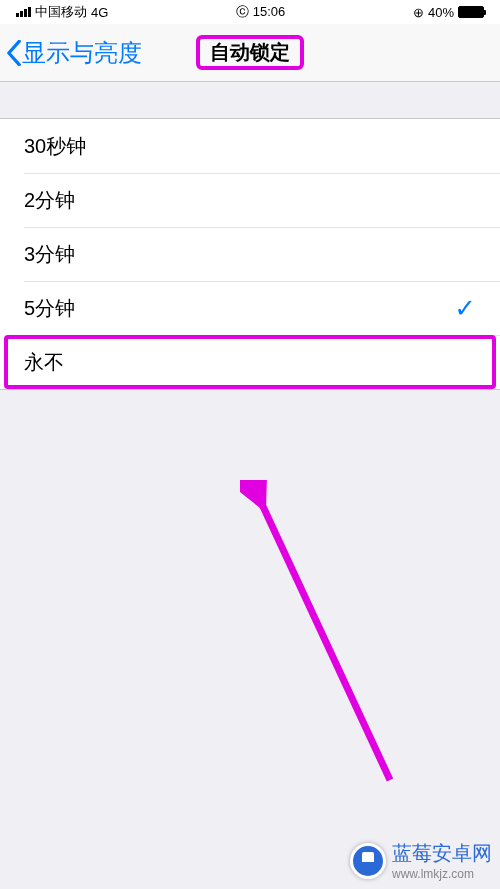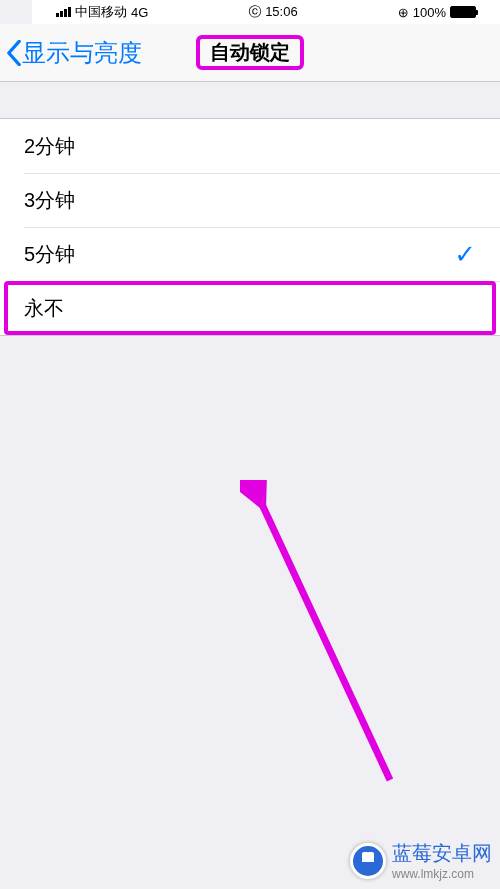--- a/index.html
+++ b/index.html
@@ -1,17 +1,17 @@
 <!DOCTYPE html>
 <html><head>
   <meta charset="utf-8">
   <style>
     * { margin: 0; padding: 0; box-sizing: border-box; font-family: -apple-system, "Helvetica Neue", Arial, sans-serif; }
     body { width: 500px; height: 889px; background: #efeff4; position: relative; overflow: hidden; }
-    .status-bar { height: 24px; background: #fff; display: flex; align-items: center; justify-content: space-between; padding: 0 24px; font-size: 13px; font-weight: 500; margin-left: 32px; }
+    .status-bar { height: 24px; background: #fff; display: flex; align-items: center; justify-content: space-between; padding: 0 16px; font-size: 13px; font-weight: 500; }
     .sb-left { display: flex; align-items: center; gap: 4px; }
     .sb-right { display: flex; align-items: center; gap: 4px; }
     .signal { display: flex; align-items: flex-end; gap: 1px; }
     .signal i { width: 3px; background: #000; display: block; }
     .signal i:nth-child(1){height:4px} .signal i:nth-child(2){height:6px} .signal i:nth-child(3){height:8px} .signal i:nth-child(4){height:10px}
     .battery { width: 26px; height: 12px; border: 1px solid #000; border-radius: 2px; position: relative; background: #000; }
     .battery:after { content:''; position:absolute; right:-3px; top:3px; width:2px; height:5px; background:#000; border-radius:0 1px 1px 0; }
     .nav { height: 58px; background: #f8f8f8; border-bottom: 1px solid #c7c7cc; display: flex; align-items: center; position: relative; }
     .back { display: flex; align-items: center; color: #007aff; font-size: 24px; padding-left: 6px; }
     .back svg { width: 16px; height: 26px; }
@@ -42,36 +42,39 @@
       </span>
     <span>中国移动</span>
     <span>4G</span>
   </div>
   <div>
     <span>ⓒ</span>
     <span>15:06</span>
   </div>
   <div class="sb-right">
     <span>⊕</span>
-    <span>100%</span>
+    <span>40%</span>
     <span class="battery"></span>
   </div>
 </div>
 
 <div class="nav">
   <div class="back">
     <svg viewBox="0 0 12 20">
         <path d="M10 1 L2 10 L10 19" stroke="#007aff" stroke-width="2.5" fill="none" stroke-linecap="round" stroke-linejoin="round"></path>
       </svg>
     <span>显示与亮度</span>
   </div>
   <div class="nav-title hl-title">自动锁定</div>
 </div>
 
 <div class="list">
+    <div class="row">
+      <span>30秒钟</span>
+    </div>
     <div class="row">
       <span>2分钟</span>
     </div>
     <div class="row">
       <span>3分钟</span>
     </div>
     <div class="row">
       <span>5分钟</span>
       <span class="check">✓</span>
     </div>

